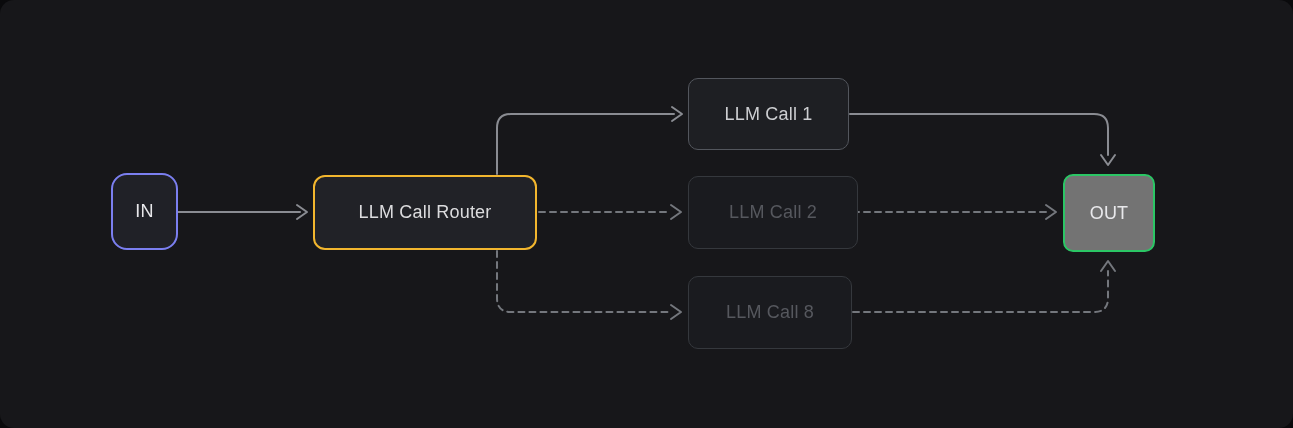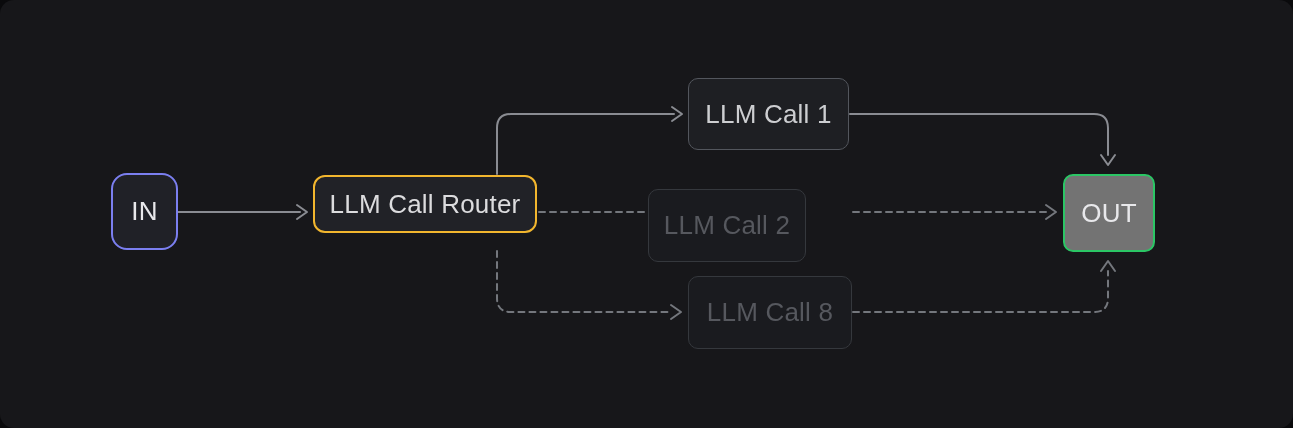--- a/index.html
+++ b/index.html
@@ -32,21 +32,21 @@
   .node {
     position: absolute;
     box-sizing: border-box;
     display: flex;
     align-items: center;
     justify-content: center;
     border-style: solid;
     background-clip: padding-box;
   }
   .node-label {
-    font-size: 26px;
+    font-size: 18px;
     font-weight: 500;
     letter-spacing: 0.2px;
     white-space: nowrap;
     user-select: none;
   }
 </style>
 </head>
 <body>
 
 <div id="stage">
@@ -64,27 +64,27 @@
       <path d="M 1101 155 L 1108 165 L 1115 155" fill="none" stroke="#8a8c92" stroke-width="2" stroke-linecap="round" stroke-linejoin="round"></path>
       <path d="M 853 212 L 1047 212" fill="none" stroke="#74777d" stroke-width="2" stroke-linecap="round" stroke-dasharray="6 5"></path>
       <path d="M 1046 205 L 1056 212 L 1046 219" fill="none" stroke="#74777d" stroke-width="2" stroke-linecap="round" stroke-linejoin="round"></path>
       <path d="M 853 312 L 1094 312 Q 1108 312 1108 298 L 1108 271" fill="none" stroke="#74777d" stroke-width="2" stroke-linecap="round" stroke-dasharray="6 5"></path>
       <path d="M 1101 271 L 1108 261 L 1115 271" fill="none" stroke="#74777d" stroke-width="2" stroke-linecap="round" stroke-linejoin="round"></path>
     </svg>
   <div id="nodes-layer">
       <div class="node" style="left: 111px; top: 173px; width: 67px; height: 77px; border-radius: 16px; border-color: rgb(123, 127, 240); border-width: 2px; background: rgb(32, 33, 39);">
         <span class="node-label" style="color: rgb(232, 232, 235);">IN</span>
       </div>
-      <div class="node" style="left: 313px; top: 175px; width: 224px; height: 58px; border-radius: 12px; border-color: rgb(242, 182, 46); border-width: 2px; background: rgb(33, 34, 39);">
+      <div class="node" style="left: 313px; top: 175px; width: 224px; height: 75px; border-radius: 12px; border-color: rgb(242, 182, 46); border-width: 2px; background: rgb(33, 34, 39);">
         <span class="node-label" style="color: rgb(220, 220, 222);">LLM Call Router</span>
       </div>
       <div class="node" style="left: 688px; top: 78px; width: 161px; height: 72px; border-radius: 10px; border-color: rgb(83, 86, 93); border-width: 1.5px; background: rgb(30, 31, 35);">
         <span class="node-label" style="color: rgb(205, 206, 209);">LLM Call 1</span>
       </div>
-      <div class="node" style="left: 648px; top: 176px; width: 158px; height: 73px; border-radius: 10px; border-color: rgb(53, 56, 61); border-width: 1.5px; background: rgb(26, 27, 31); margin-top: 13px;">
+      <div class="node" style="left: 688px; top: 176px; width: 170px; height: 73px; border-radius: 10px; border-color: rgb(53, 56, 61); border-width: 1.5px; background: rgb(26, 27, 31);">
         <span class="node-label" style="color: rgb(86, 88, 94);">LLM Call 2</span>
       </div>
       <div class="node" style="left: 688px; top: 276px; width: 164px; height: 73px; border-radius: 10px; border-color: rgb(53, 56, 61); border-width: 1.5px; background: rgb(26, 27, 31);">
         <span class="node-label" style="color: rgb(86, 88, 94);">LLM Call 8</span>
       </div>
       <div class="node" style="left: 1063px; top: 174px; width: 92px; height: 78px; border-radius: 10px; border-color: rgb(43, 198, 101); border-width: 2px; background: #737373;">
         <span class="node-label" style="color: rgb(232, 232, 235);">OUT</span>
       </div>
     </div>
 </div>

